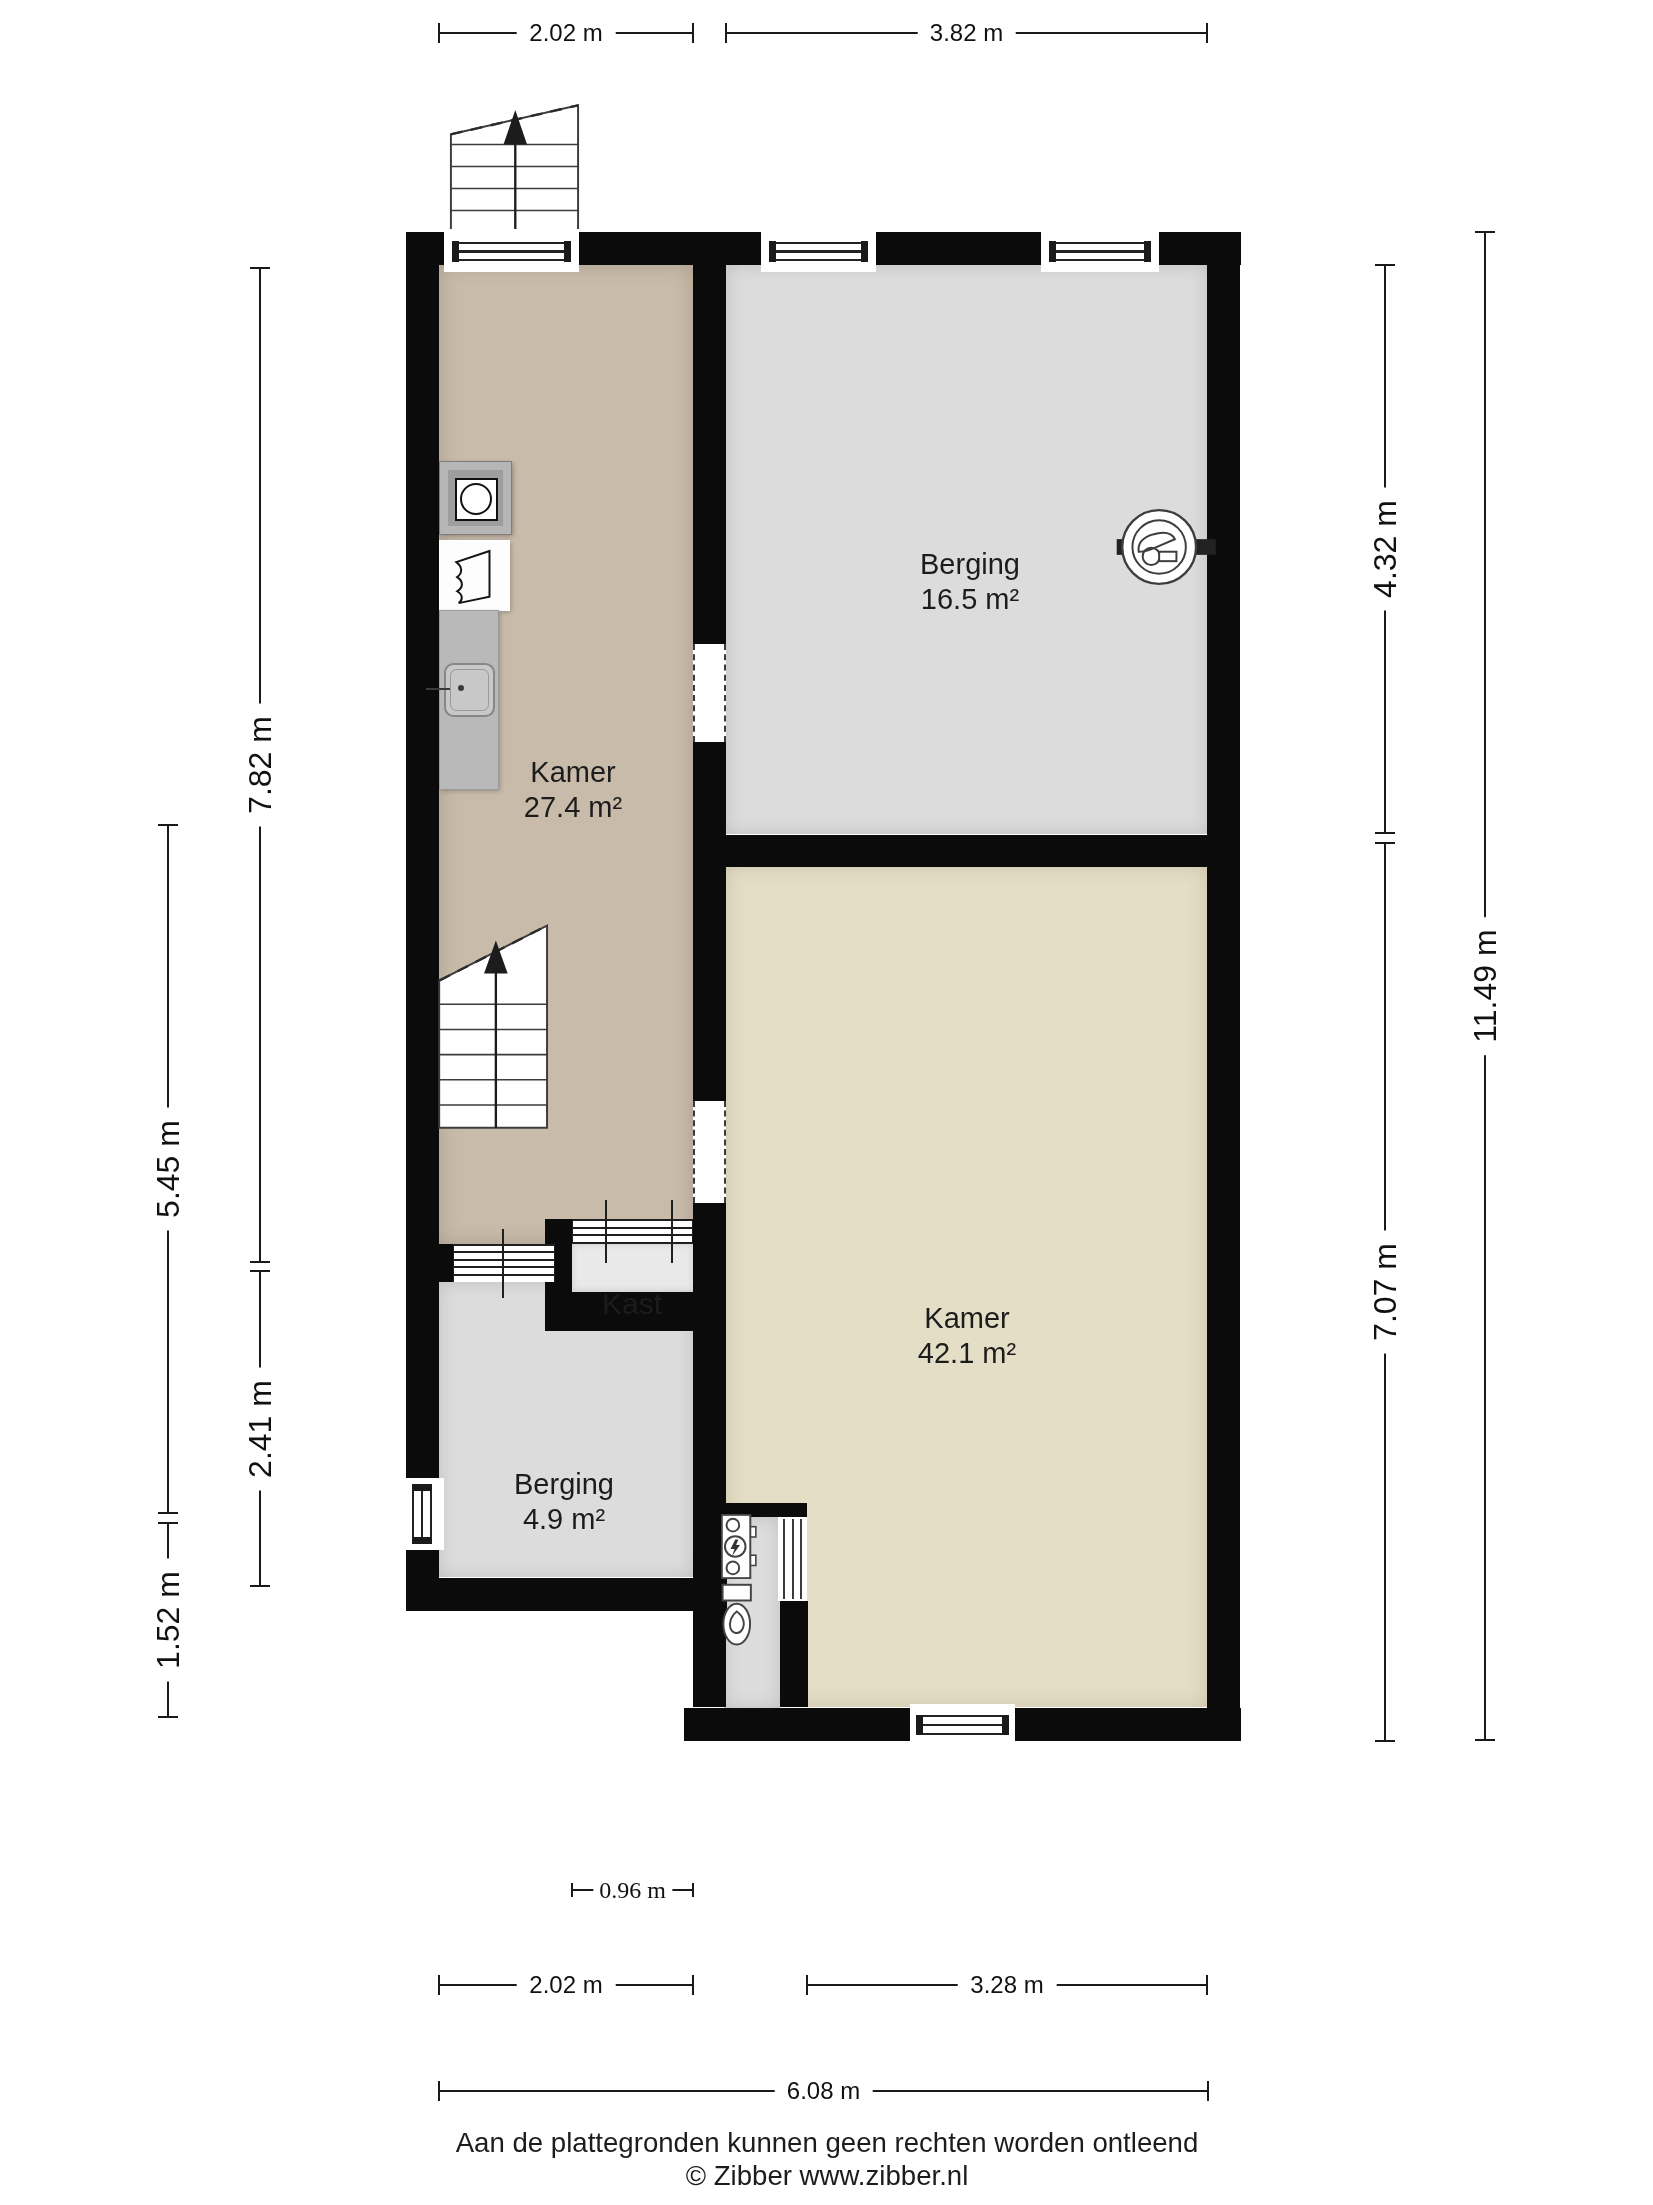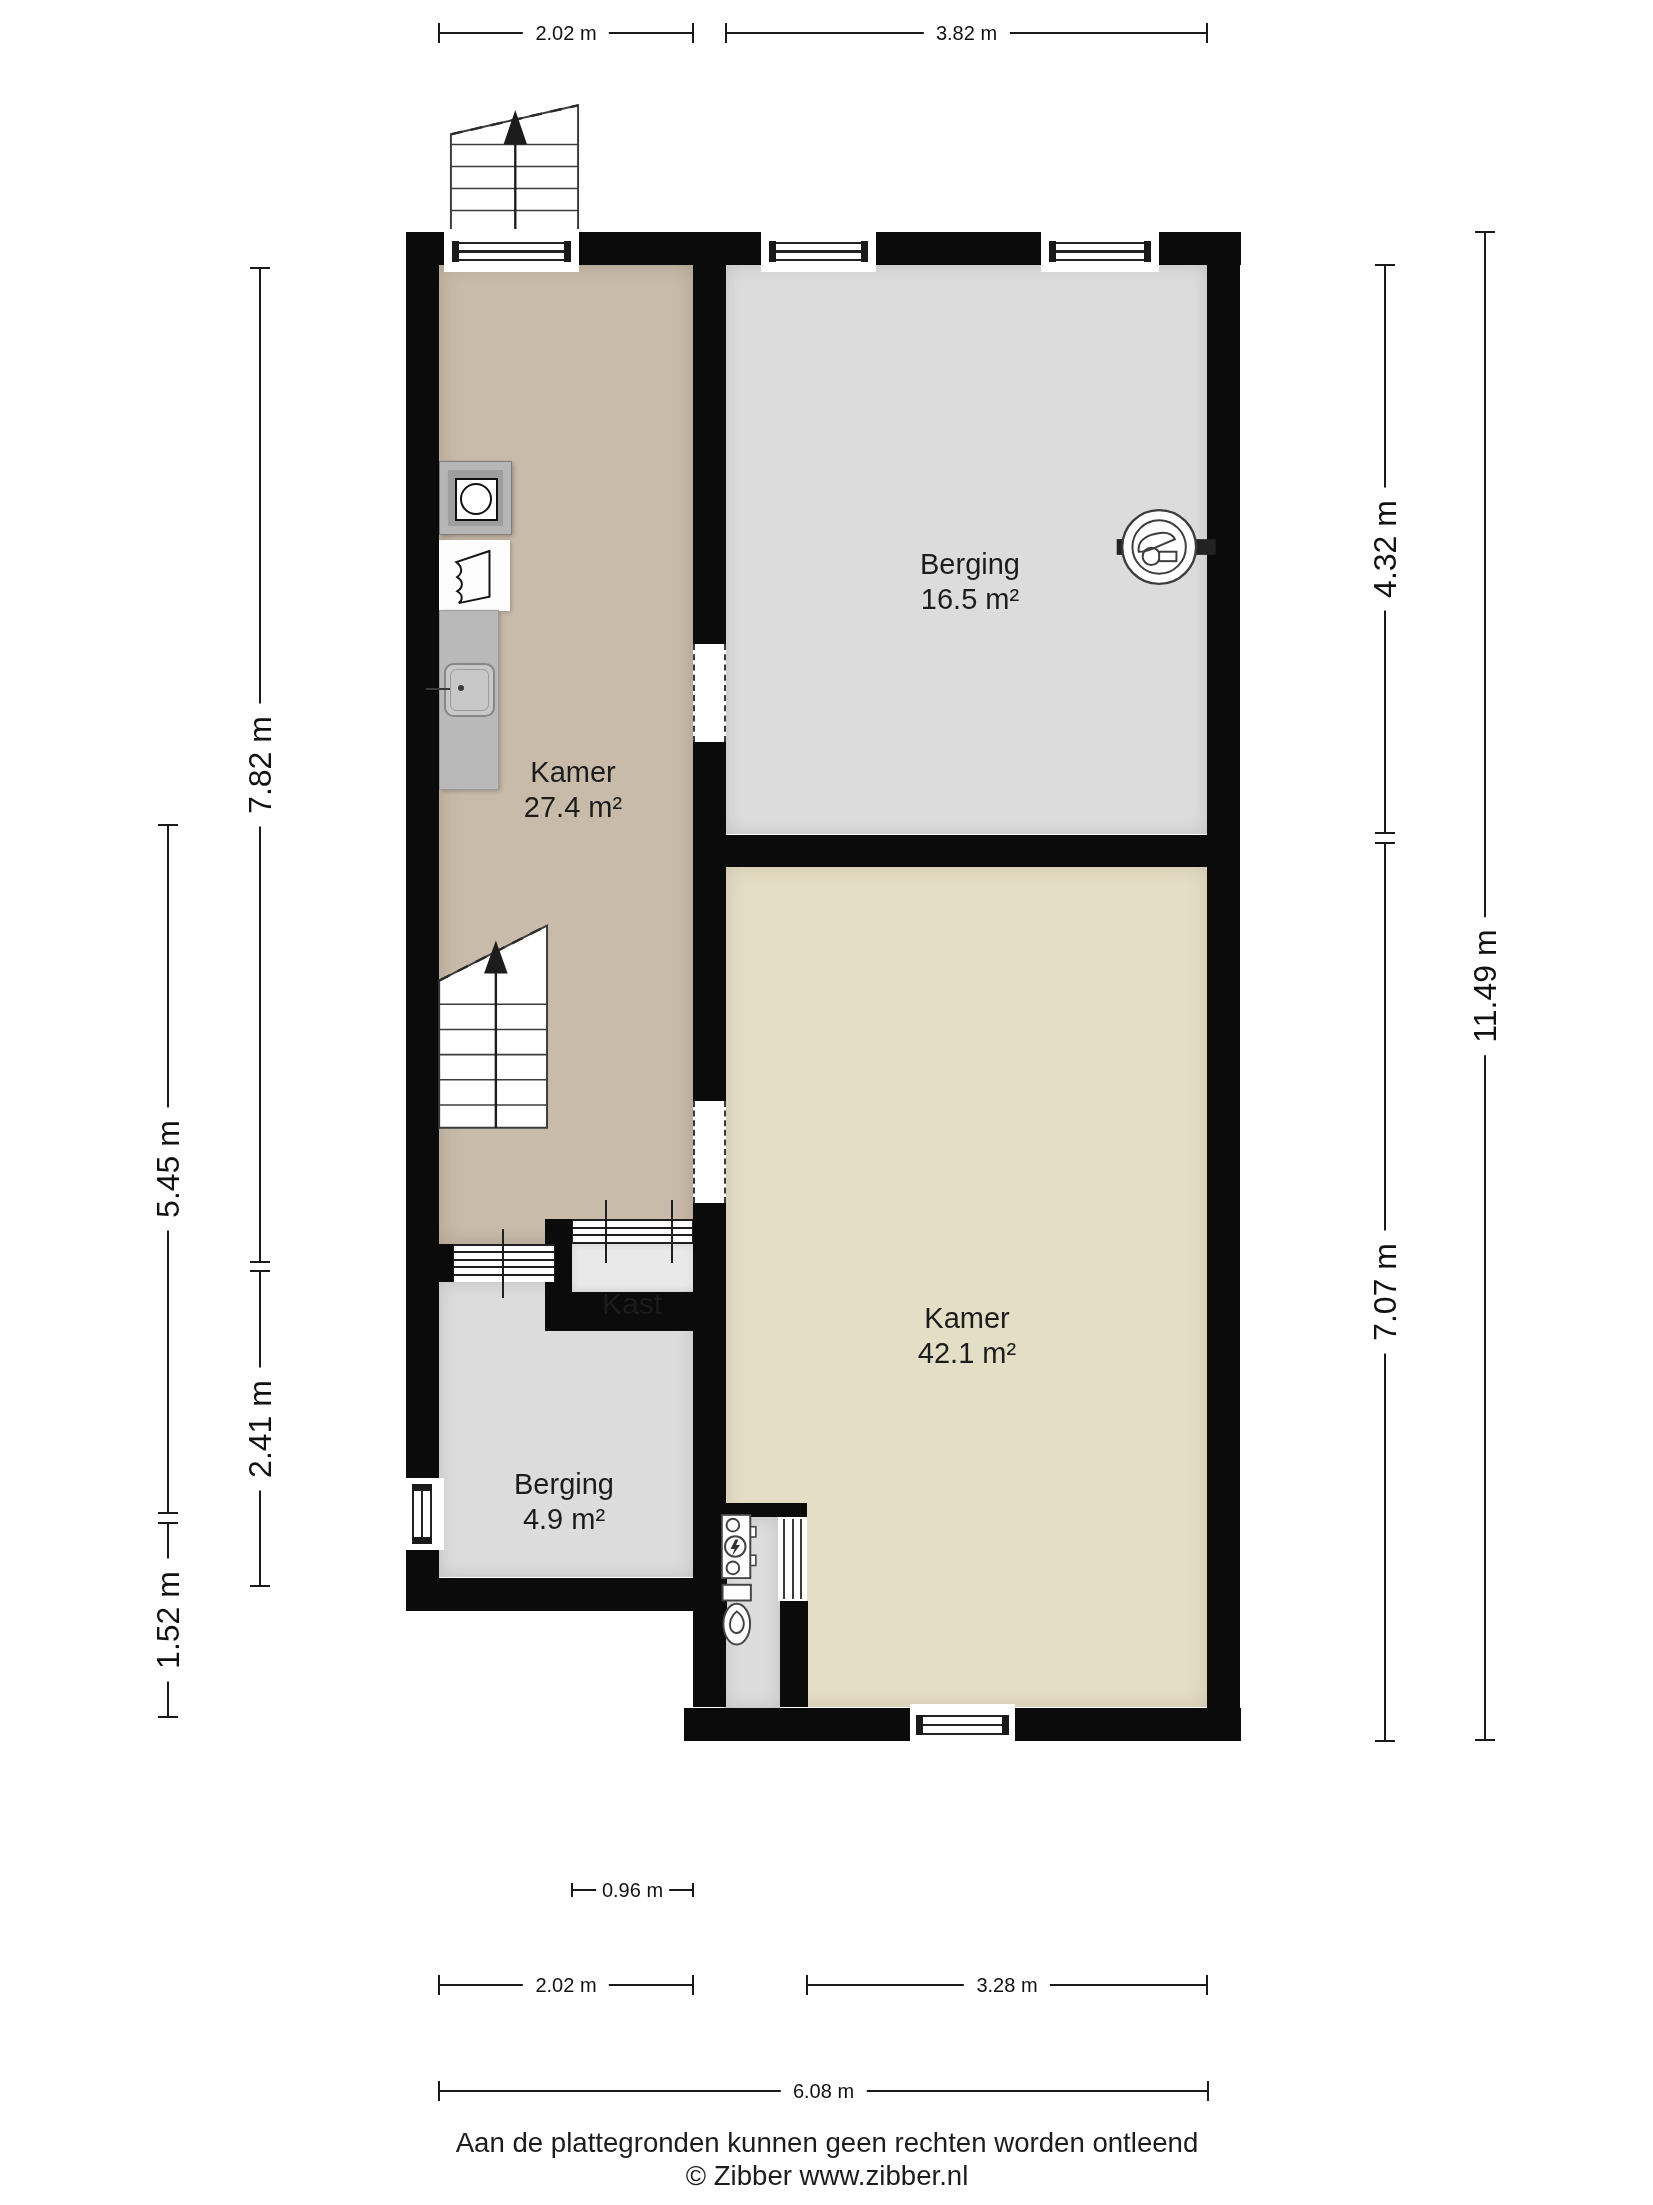--- a/index.html
+++ b/index.html
@@ -50,21 +50,21 @@
   .room-label{position:absolute;z-index:5;transform:translate(-50%,-50%);
     text-align:center;font-size:29px;line-height:1.22;color:#1c1c1c;white-space:nowrap;margin-top:35px;}
   .room-label span{display:block;}
   
   .hdim,.vdim{position:absolute;z-index:6;}
   .hdim{height:0;}
   .hdim .dline{position:absolute;left:0;right:0;top:-0.8px;height:1.6px;background:#1a1a1a;}
   .hdim .tick{position:absolute;width:1.6px;height:20.5px;top:-10.2px;background:#1a1a1a;}
   .hdim .tick.l{left:-0.8px;} .hdim .tick.r{right:-0.8px;}
   .hdim .dlabel{position:absolute;left:50%;top:50%;transform:translate(-50%,-50%);
-    background:#fff;padding:1.6px 12.6px;font-size:20px;white-space:nowrap;}
+    background:#fff;padding:1.6px 12.6px;font-size:24px;white-space:nowrap;}
   .vdim{width:0;}
   .vdim .dline{position:absolute;top:0;bottom:0;left:-0.8px;width:1.6px;background:#1a1a1a;}
   .vdim .tick{position:absolute;height:1.6px;width:20.5px;left:-10.2px;background:#1a1a1a;}
   .vdim .tick.t{top:-0.8px;} .vdim .tick.b{bottom:-0.8px;}
   .vdim .dlabel{position:absolute;left:50%;top:50%;transform:translate(-50%,-50%) rotate(-90deg);
     background:#fff;padding:1.6px 12.6px;font-size:32px;white-space:nowrap;}
   
   .footer-line{position:absolute;left:0;width:100%;text-align:center;font-size:27.6px;color:#1c1c1c;z-index:6;}
   svg{display:block;}
 </style>
@@ -262,21 +262,21 @@
     <div class="dline"></div>
       <div class="tick t"></div>
       <div class="tick b"></div>
     <span class="dlabel">11.49 m</span>
   </div>
 
   <div class="hdim" style="left:572px;top:1890px;width:121px;">
     <div class="dline"></div>
       <div class="tick l" style="height:14px;top:-7px;"></div>
       <div class="tick r" style="height:14px;top:-7px;"></div>
-    <span class="dlabel" style="padding:1.6px 6.3px;">0.96 m</span>
+    <span class="dlabel" style="padding:1.6px 6.3px;font-family:Liberation Serif, serif;">0.96 m</span>
   </div>
   <div class="hdim" style="left:439px;top:1985px;width:254px;">
     <div class="dline"></div>
       <div class="tick l"></div>
       <div class="tick r"></div>
     <span class="dlabel">2.02 m</span>
   </div>
   <div class="hdim" style="left:807px;top:1985px;width:400px;">
     <div class="dline"></div>
       <div class="tick l"></div>

